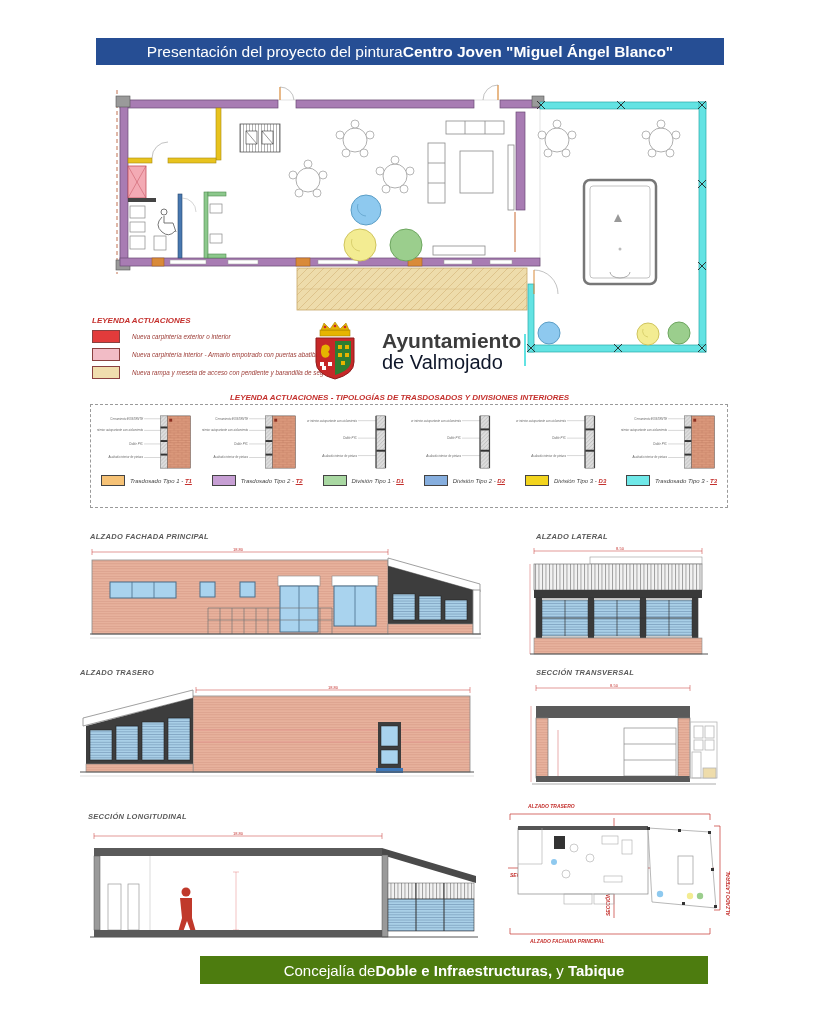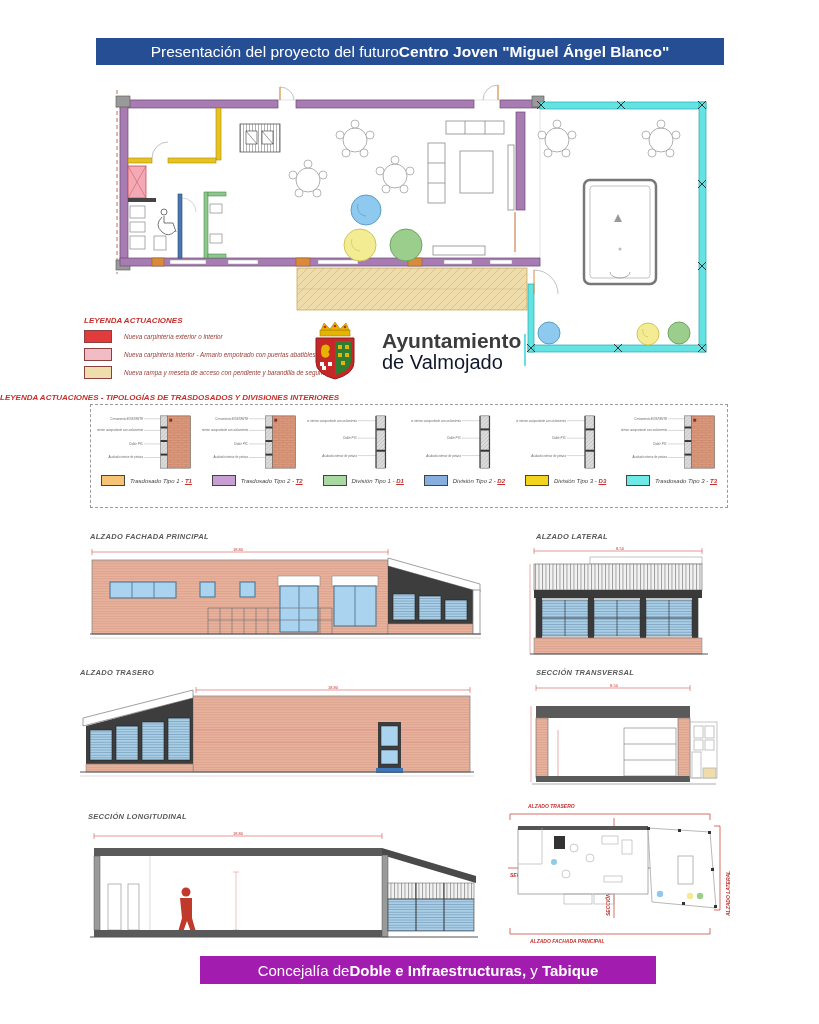--- a/index.html
+++ b/index.html
@@ -66,21 +66,21 @@
         <line x1="0" y1="0.4" x2="8" y2="0.4" stroke="#5c80a0" stroke-width="0.5"></line>
       </pattern>
       <pattern id="shelfh" width="3" height="6" patternUnits="userSpaceOnUse">
         <rect width="3" height="6" fill="#fff"></rect>
         <line x1="0.5" y1="0" x2="0.5" y2="6" stroke="#666" stroke-width="0.5"></line>
       </pattern>
     </defs>
   </svg>
 
   <div class="banner" style="left: 96px; top: 38px; width: 628px; height: 27px; font-size: 15.5px; background: rgb(38, 78, 148);">
-    <span>Presentación del proyecto del futuro </span>
+    <span>Presentación del proyecto del pintura </span>
     <span class="b">Centro Joven "Miguel Ángel Blanco"</span>
   </div>
 
   <svg style="position:absolute;left:108px;top:84px;" width="604" height="280" viewBox="0 0 604 280">
     <defs>
       <g id="tbl">
         <circle r="12" fill="#fff" stroke="#9a9a9a" stroke-width="0.8"></circle>
         <g fill="#fff" stroke="#9a9a9a" stroke-width="0.7">
           <circle cx="0" cy="-16" r="4"></circle>
             <circle cx="15" cy="-5" r="4"></circle>
@@ -245,21 +245,21 @@
     </g>
 
     <g>
       <circle cx="441" cy="249" r="11" fill="#8ec9ef" stroke="#5b9ec6"></circle>
       <circle cx="540" cy="250" r="11" fill="#f3ec92" stroke="#cfc45e"></circle>
       <circle cx="571" cy="249" r="11" fill="#9bce8d" stroke="#6da65f"></circle>
       <path d="M535,245 a6,6 0 0 0 5,8" fill="none" stroke="#cfc45e" stroke-width="0.7"></path>
     </g>
   </svg>
 
-  <div style="position:absolute;left:84px;top:316px;width:290px;">
+  <div style="position:absolute;left:92px;top:316px;width:290px;">
     <div class="red-ttl">LEYENDA ACTUACIONES</div>
     <div class="leg-item">
       <div class="leg-sw" style="background: rgb(226, 59, 59);"></div>
       <span>Nueva carpintería exterior o interior</span>
     </div>
     <div class="leg-item">
       <div class="leg-sw" style="background: rgb(242, 188, 198);"></div>
       <span>Nueva carpintería interior - Armario empotrado con puertas abatibles</span>
     </div>
     <div class="leg-item">
@@ -299,21 +299,21 @@
           <rect x="14" y="44" width="4" height="4" fill="#c62828"></rect>
         </g>
       </g>
     </svg>
     <div class="logo-txt">
       <div class="logo-l1">Ayuntamiento</div>
       <div class="logo-l2">de Valmojado</div>
     </div>
   </div>
 
-  <div class="red-ttl" style="position:absolute;left:0;top:393px;width:799px;text-align:left;">LEYENDA ACTUACIONES - TIPOLOGÍAS DE TRASDOSADOS Y DIVISIONES INTERIORES</div>
+  <div class="red-ttl" style="position:absolute;left:0;top:393px;width:799px;text-align:center;">LEYENDA ACTUACIONES - TIPOLOGÍAS DE TRASDOSADOS Y DIVISIONES INTERIORES</div>
 
   <div class="tipos-box">
     <div class="tipos-row">
 
       <svg class="tipo" viewBox="0 0 100 64">
         <g class="lbl">
           <text x="46" y="9">Cerramiento EXISTENTE</text>
             <line x1="47" y1="8" x2="66" y2="8"></line>
           <text x="46" y="21">Trasdosado interior autoportante con aislamiento</text>
             <line x1="47" y1="20" x2="66" y2="20"></line>
@@ -647,20 +647,20 @@
       <circle cx="158" cy="96" r="3.2" fill="#8ec9ef"></circle>
       <circle cx="188" cy="98" r="3.2" fill="#f3ec92"></circle>
       <circle cx="198" cy="98" r="3.2" fill="#9bce8d"></circle>
       <g fill="none" stroke="#aaa" stroke-width="0.6">
         <rect x="62" y="96" width="28" height="10"></rect>
           <rect x="92" y="96" width="20" height="10"></rect>
       </g>
     </g>
   </svg>
 
-  <div class="banner" style="left: 200px; top: 956px; width: 456px; height: 28px; font-size: 15px; background: #a21caf;">
+  <div class="banner" style="left: 200px; top: 956px; width: 508px; height: 28px; font-size: 15px; background: #4d7c0f;">
     <span>Concejalía de </span>
     <span class="b">Doble e Infraestructuras,</span>
     <span style="white-space:pre;"> y </span>
     <span class="b">Tabique</span>
   </div>
 
 </div>
 
 </body></html>

